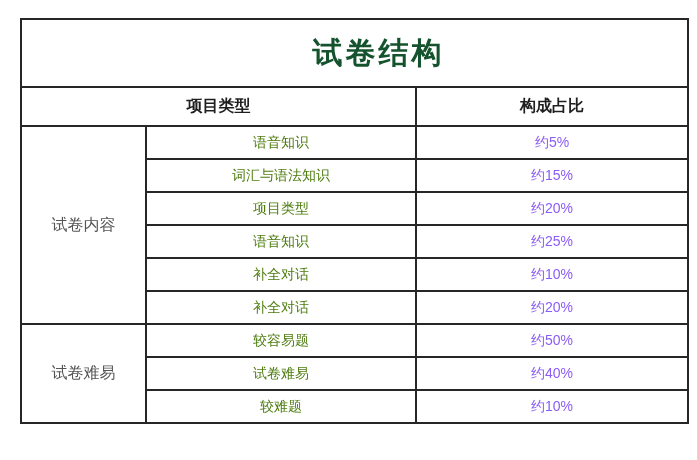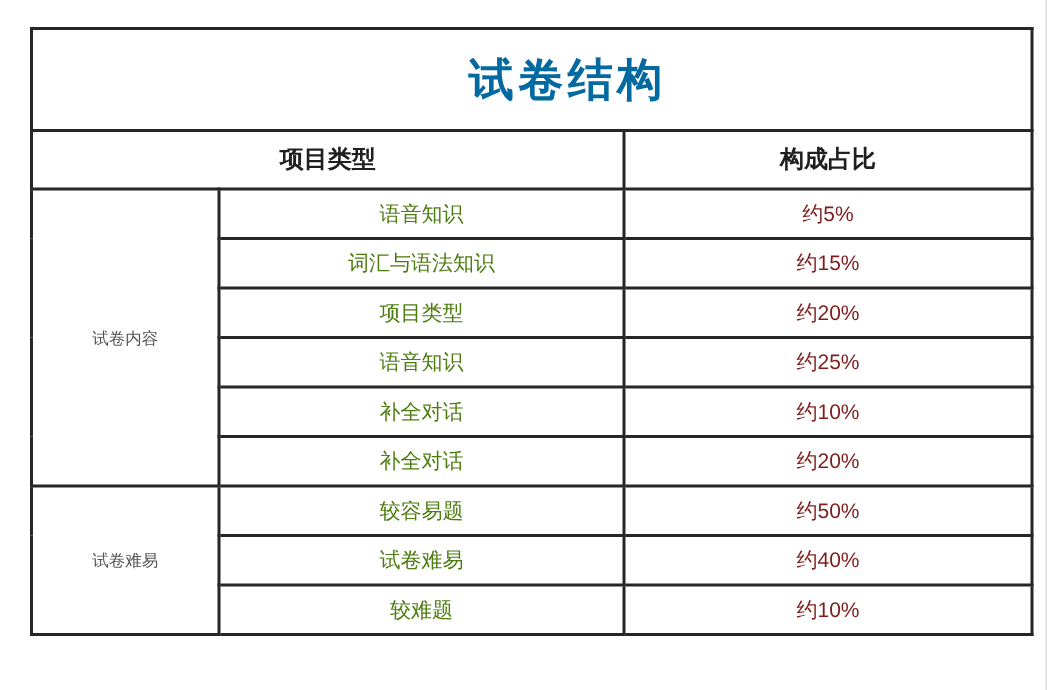--- a/index.html
+++ b/index.html
@@ -25,42 +25,42 @@
   table.exam-table td {
     border: 2px solid #262626;
     text-align: center;
     vertical-align: middle;
     background: #ffffff;
   }
   .title-row td {
     height: 68px;
     font-size: 30px;
     font-weight: bold;
-    color: #0369a1;
+    color: #14532d;
     letter-spacing: 3px;
     padding-left: 48px;
   }
   .header-row td {
     height: 39px;
     font-size: 16px;
     font-weight: bold;
     color: #1f1f1f;
   }
   .data-row td {
     height: 33px;
     font-size: 14px;
     color: #4d7c0f;
   }
   td.group-cell {
-    font-size: 11px;
+    font-size: 16px;
     color: #555555;
   }
   td.percent-cell {
     font-size: 14px;
-    color: #7f1d1d;
+    color: #8b5cf6;
   }
 </style>
 </head>
 <body>
 
 <div class="page">
   <table class="exam-table">
     <colgroup>
       <col style="width:125px">
       <col style="width:270px">

